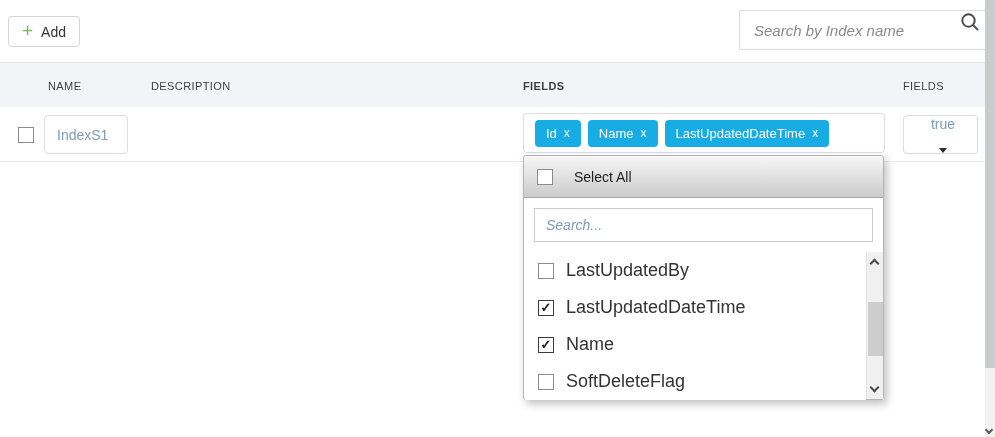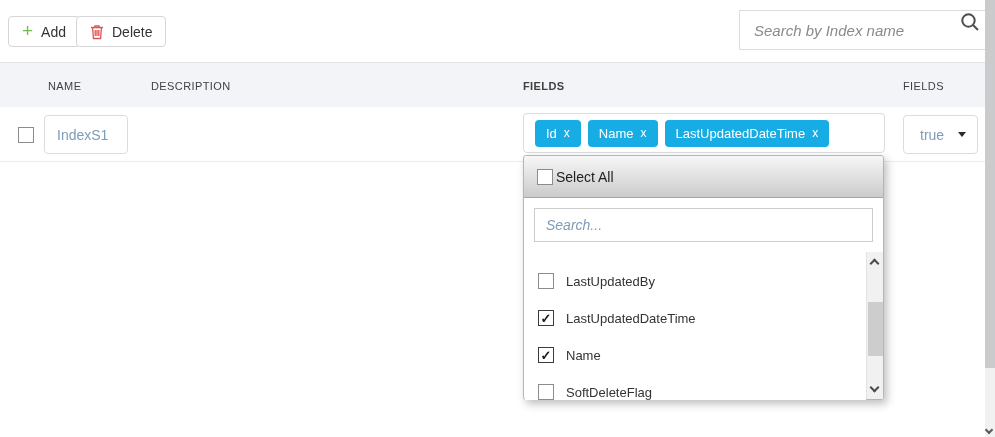--- a/index.html
+++ b/index.html
@@ -80,51 +80,51 @@
     display:inline-flex; align-items:center; gap:7px; height:27px;
     background:#17ade4; color:#fff; border-radius:4px; padding:0 11px;
     font-size:13px; white-space:nowrap; cursor:pointer;
   }
   .chip .chip-x { font-size:12px; cursor:pointer; line-height:1; }
 
   .unique-select {
     position:absolute; left:903px; top:8px; width:75px; height:39px;
     border:1px solid #d9dde1; border-radius:4px; background:#fff;
     display:flex; align-items:center; justify-content:space-between;
-    padding:0 11px 0 16px; font-size:14px; color:#7d9cb8; cursor:pointer;
+    padding:0 11px 0 16px; font-size:14px; color:#7d9cb8; cursor:pointer;flex-direction:column;
   }
   .caret-down {
     width:0; height:0; border-left:4px solid transparent;
     border-right:4px solid transparent; border-top:5px solid #2b2b2b;
   }
 
   
   .dd-panel {
     position:absolute; left:523px; top:155px; width:361px; height:245px;
     background:#fff; border:1px solid #b5b5b5; border-radius:3px;
     box-shadow:3px 4px 8px rgba(0,0,0,.25);
   }
   .dd-selectall {
     position:absolute; left:0; top:0; width:100%; height:42px;
     background:linear-gradient(#f7f7f7,#cbcbcb);
     border-bottom:1px solid #a5a5a5; border-radius:3px 3px 0 0;
-    display:flex; align-items:center; gap:3px; padding:0 13px;
+    display:flex; align-items:center; gap:21px; padding:0 13px;
     font-size:14px; color:#222; cursor:pointer;
   }
   .dd-search {
     position:absolute; left:10px; top:52px; width:339px; height:33px;
     border:1px solid #ccc; background:#fff; font-size:14px; color:#7d9cb8;
     padding:16px 11px; outline:none; font-family:"Liberation Sans", sans-serif;
   }
   .dd-search::placeholder { font-style:italic; color:#7d9cb8; }
 
   .dd-list { position:absolute; left:1px; top:96px; width:341px; height:148px; overflow:hidden; }
   .dd-option {
-    display:flex; align-items:flex-end; gap:12px; height:37px;
-    padding-left:13px; font-size:13px; color:#333; cursor:pointer;
+    display:flex; align-items:center; gap:12px; height:37px;
+    padding-left:13px; font-size:18px; color:#333; cursor:pointer;
     background:#fff;
   }
 
   
   .dd-scrollbar {
     position:absolute; left:342px; top:96px; width:17px; height:147px;
     background:#f1f1f1; border-left:1px solid #e2e2e2;
   }
   .dd-thumb { position:absolute; left:1px; top:50px; width:15px; height:54px; background:#cdcdcd; cursor:pointer; }
   .chev { position:absolute; left:4px; width:7px; height:7px; border-right:2px solid #4a4a4a; border-bottom:2px solid #4a4a4a; cursor:pointer; }
@@ -143,26 +143,20 @@
 </head>
 <body>
 
 <div id="stage">
 
   <button class="btn btn-add">
     <span class="plus-glyph">+</span>
     <span>Add</span>
   </button>
 
-  <button class="btn btn-delete">
-    <svg width="14" height="16" viewBox="0 0 14 16">
-      <path d="M1 3.5h12 M5 3.5V1.8h4v1.7 M2.6 3.5l.8 11h7.2l.8-11 M5.2 6v6 M7 6v6 M8.8 6v6" fill="none" stroke="#e05252" stroke-width="1.3"></path>
-    </svg>
-    <span>Delete</span>
-  </button>
 
   <div class="searchbox">
     <input type="text" placeholder="Search by Index name" style="">
     <svg class="search-icon" viewBox="0 0 22 22">
       <circle cx="9.5" cy="9.5" r="6.2" fill="none" stroke="#4d4d4d" stroke-width="2"></circle>
       <line x1="14.2" y1="14.2" x2="19" y2="19" stroke="#4d4d4d" stroke-width="2"></line>
     </svg>
   </div>
 
   <div class="grid-header">

